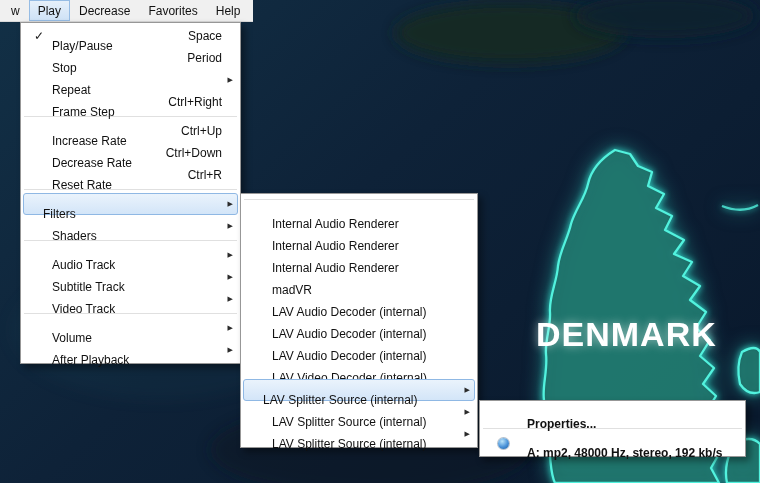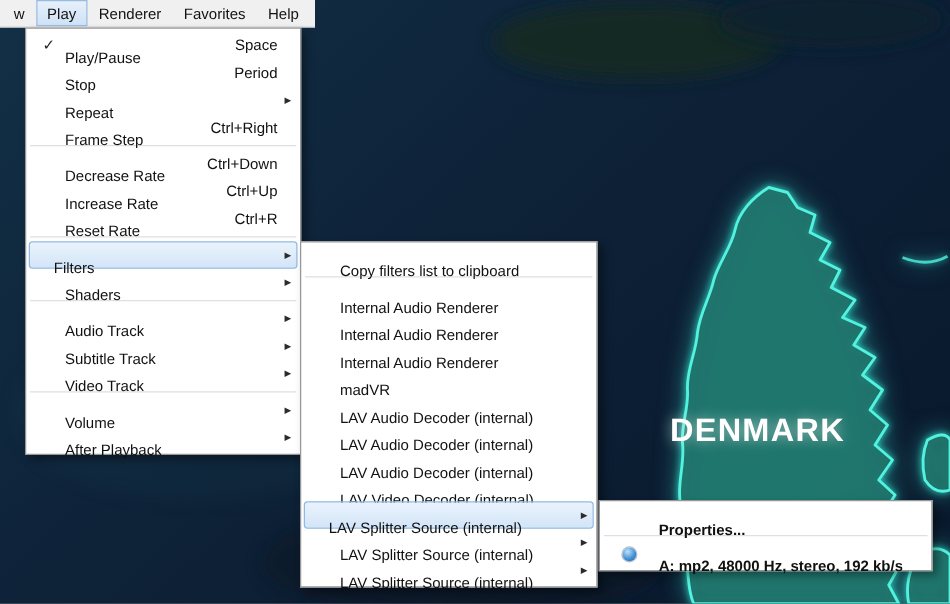--- a/index.html
+++ b/index.html
@@ -4,22 +4,22 @@
 <style>
   * { margin:0; padding:0; box-sizing:border-box; }
   html,body { width:760px; height:483px; overflow:hidden; }
   body { font-family:"Liberation Sans", sans-serif; }
 
   .stage { position:relative; width:760px; height:483px; background:#0b1626; overflow:hidden; }
 
   .map-svg { position:absolute; left:0; top:0; width:760px; height:483px; }
 
   .country-label {
-    position:absolute; left:536px; top:329px;
-    color:#ffffff; font-weight:bold; font-size:26px; letter-spacing:1px;
+    position:absolute; left:536px; top:315px;
+    color:#ffffff; font-weight:bold; font-size:34px; letter-spacing:1px;
     text-shadow:0 0 10px rgba(255,255,255,.55);
   }
 
   
   .menubar {
     position:absolute; left:0; top:0; height:22px; min-width:216px;
     background:#f0f0f0; display:flex; align-items:stretch;
     padding:0 4px 0 2px; border-bottom:1px solid #d9d9d9;
     font-size:12px; color:#111;
   }
@@ -109,21 +109,21 @@
       <path d="M 742 352 Q 756 344 760 352 L 760 392 Q 748 396 740 384 Q 736 366 742 352 Z"></path>
       <path d="M 722 206 Q 742 214 758 205" fill="none" opacity="0.8"></path>
     </g>
   </svg>
 
   <div class="country-label">DENMARK</div>
 
   <div class="menubar">
       <div class="mb-item">w</div>
       <div class="mb-item open">Play</div>
-      <div class="mb-item">Renderer</div>
+      <div class="mb-item">Decrease</div>
       <div class="mb-item">Favorites</div>
       <div class="mb-item">Help</div>
     </div>
 
   <div class="menu play">
       <div class="mi">
         <span class="gutter">✓</span>
         <span class="lbl">Play/Pause</span>
         <span class="sc">Space</span>
         <span class="arr"></span>
@@ -141,32 +141,32 @@
       </div>
       <div class="mi">
         <span class="gutter"></span>
         <span class="lbl">Frame Step</span>
         <span class="sc">Ctrl+Right</span>
         <span class="arr"></span>
       </div>
       <div class="sep"></div>
       <div class="mi">
         <span class="gutter"></span>
+        <span class="lbl">Increase Rate</span>
+        <span class="sc">Ctrl+Up</span>
+        <span class="arr"></span>
+      </div>
+      <div class="mi">
+        <span class="gutter"></span>
         <span class="lbl">Decrease Rate</span>
         <span class="sc">Ctrl+Down</span>
         <span class="arr"></span>
       </div>
       <div class="mi">
         <span class="gutter"></span>
-        <span class="lbl">Increase Rate</span>
-        <span class="sc">Ctrl+Up</span>
-        <span class="arr"></span>
-      </div>
-      <div class="mi">
-        <span class="gutter"></span>
         <span class="lbl">Reset Rate</span>
         <span class="sc">Ctrl+R</span>
         <span class="arr"></span>
       </div>
       <div class="sep"></div>
       <div class="mi hl">
         <span class="gutter"></span>
         <span class="lbl">Filters</span>
         <span class="arr">▶</span>
       </div>
@@ -197,25 +197,20 @@
         <span class="lbl">Volume</span>
         <span class="arr">▶</span>
       </div>
       <div class="mi">
         <span class="gutter"></span>
         <span class="lbl">After Playback</span>
         <span class="arr">▶</span>
       </div>
     </div>
   <div class="menu filters">
-      <div class="mi">
-        <span class="gutter"></span>
-        <span class="lbl">Copy filters list to clipboard</span>
-        <span class="arr"></span>
-      </div>
       <div class="sep"></div>
       <div class="mi">
         <span class="gutter"></span>
         <span class="lbl">Internal Audio Renderer</span>
         <span class="arr"></span>
       </div>
       <div class="mi">
         <span class="gutter"></span>
         <span class="lbl">Internal Audio Renderer</span>
         <span class="arr"></span>

